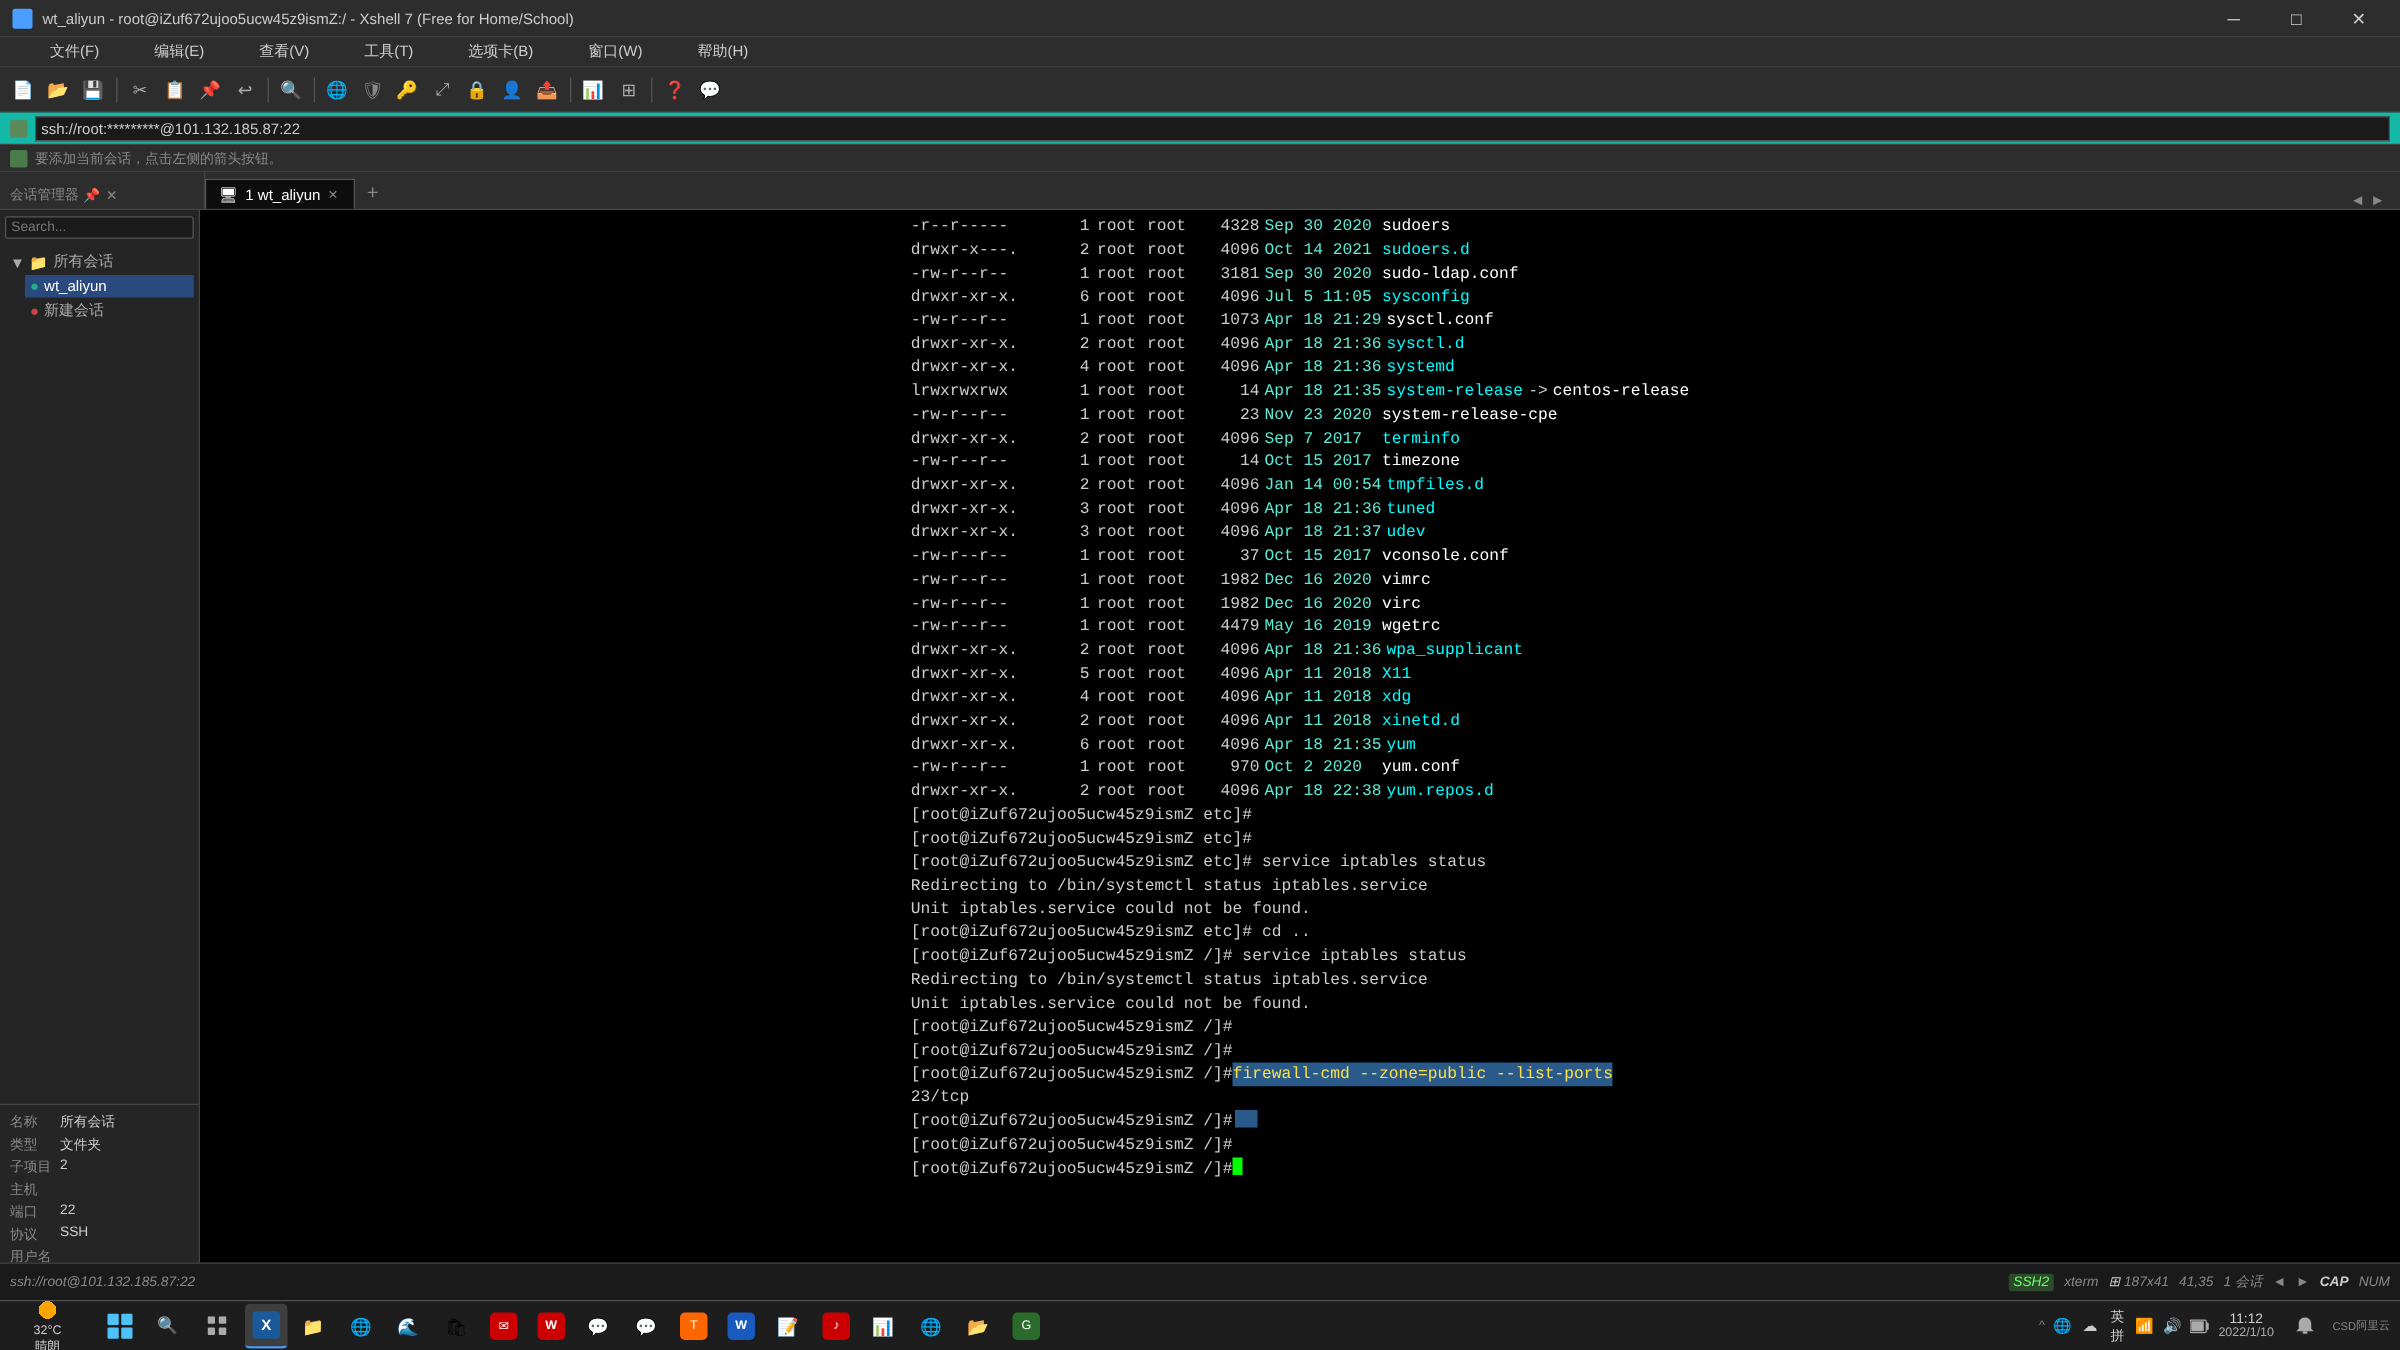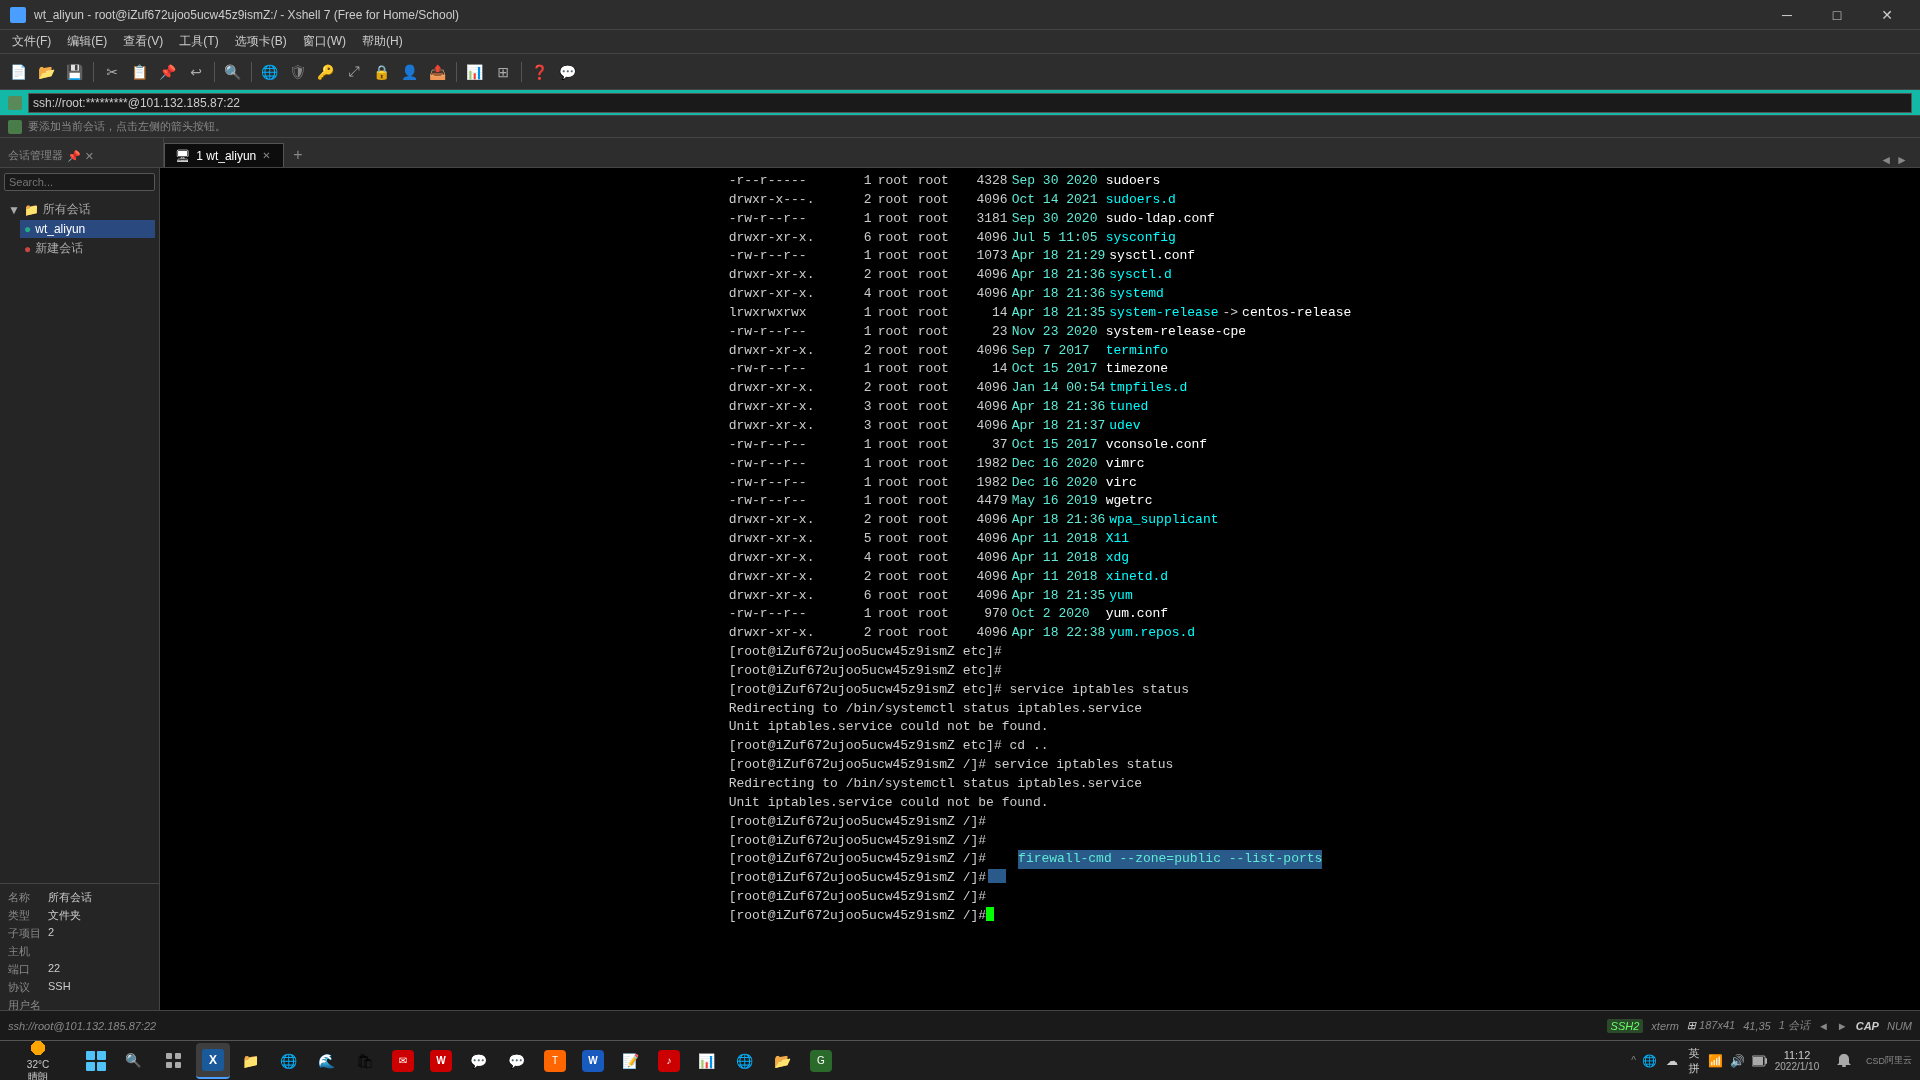--- a/index.html
+++ b/index.html
@@ -54,20 +54,21 @@
       display: flex;
       align-items: center;
       padding: 0 4px;
       border-bottom: 1px solid #444;
     }
     .menu-item {
       color: #ccc;
       font-size: 12px;
       padding: 2px 8px;
       cursor: pointer;
+      margin-left: 28px;
     }
 
     
     .toolbar {
       height: 36px;
       background: #2d2d2d;
       display: flex;
       align-items: center;
       padding: 0 6px;
       gap: 2px;
@@ -277,21 +278,21 @@
     .t-perm { color: #ccc; min-width: 115px; }
     .t-links { color: #ccc; min-width: 28px; text-align: right; margin-right: 6px; }
     .t-owner { color: #ccc; min-width: 36px; margin-right: 4px; }
     .t-group { color: #ccc; min-width: 36px; margin-right: 4px; }
     .t-size { color: #ccc; min-width: 50px; text-align: right; margin-right: 4px; }
     .t-date { color: #5eead4; min-width: 90px; margin-right: 4px; }
     .t-name-cyan { color: #0ff; }
     .t-name-white { color: #fff; }
     .t-arrow { color: #ccc; margin: 0 4px; }
     .t-prompt { color: #ccc; }
-    .t-highlight { background: #2a5a8a; color: #5eead4; margin-left: 32px; }
+    .t-highlight { background: #2a5a8a; color: #fde047; }
 
     
     .taskbar {
       height: 40px;
       background: rgba(30,30,30,0.95);
       display: flex;
       align-items: center;
       padding: 0 8px;
       gap: 4px;
       border-top: 1px solid #555;
@@ -785,20 +786,23 @@
           <span class="t-prompt">[root@iZuf672ujoo5ucw45z9ismZ /]#</span>
         </div>
       <div class="t-line">
           <span class="t-prompt">[root@iZuf672ujoo5ucw45z9ismZ /]#</span>
         </div>
       <div class="t-line">
           <span class="t-prompt">[root@iZuf672ujoo5ucw45z9ismZ /]# </span>
           <span class="t-highlight">firewall-cmd --zone=public --list-ports</span>
         </div>
       <div class="t-line">
+          <span style="color:#ccc;">23/tcp</span>
+        </div>
+      <div class="t-line">
           <span class="t-prompt">[root@iZuf672ujoo5ucw45z9ismZ /]#</span>
           <span style="display:inline-block;background:#2a5a8a;width:18px;height:14px;margin-left:2px;"></span>
         </div>
       <div class="t-line">
           <span class="t-prompt">[root@iZuf672ujoo5ucw45z9ismZ /]#</span>
         </div>
       <div class="t-line">
           <span class="t-prompt">[root@iZuf672ujoo5ucw45z9ismZ /]#</span> 
           <span style="display:inline-block;width:8px;height:14px;background:#0f0;"></span>
         </div>

